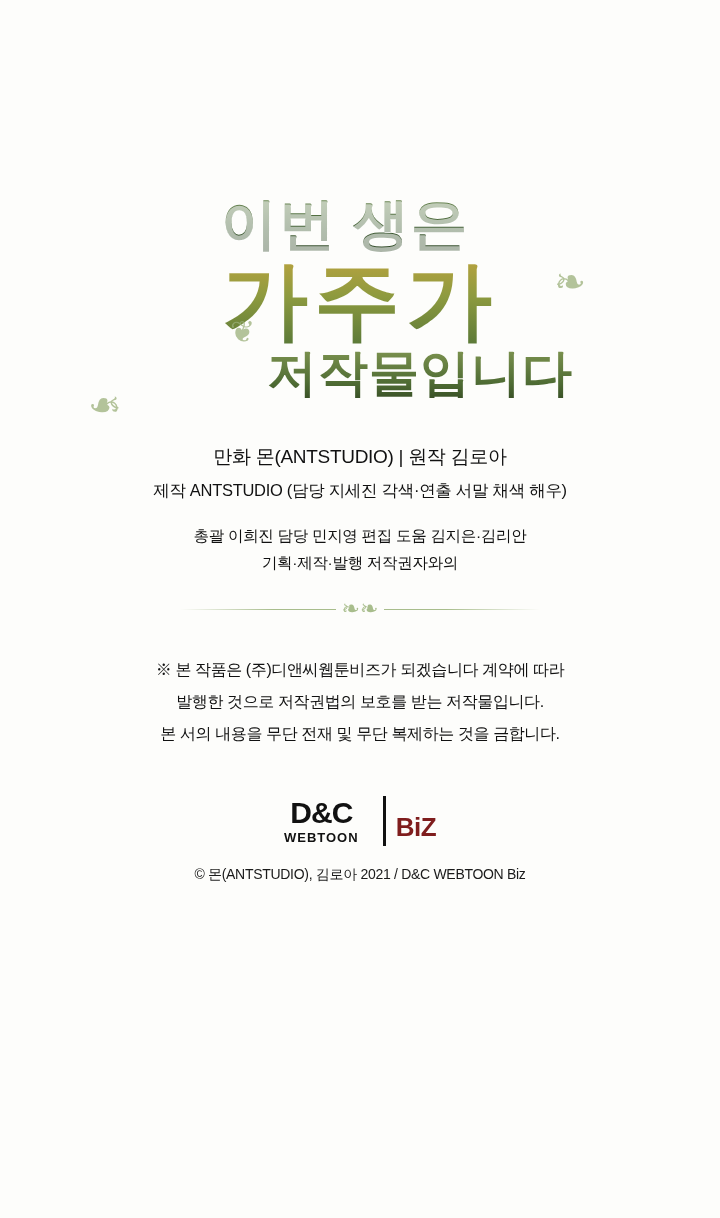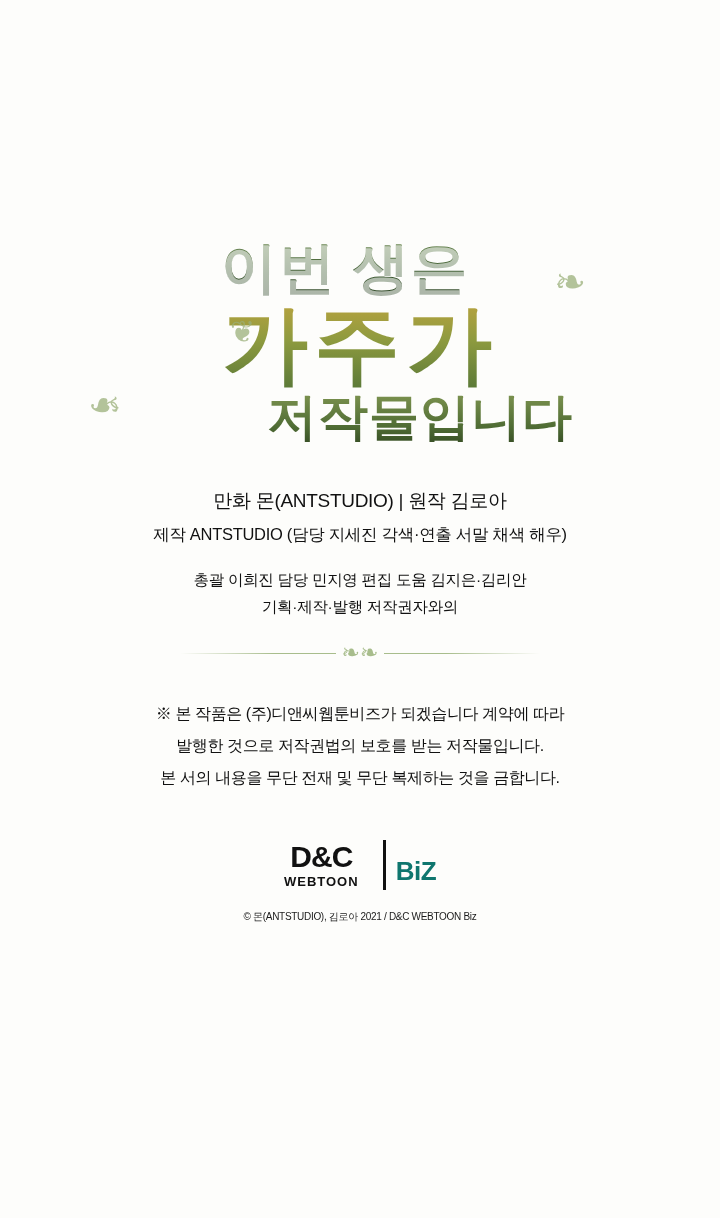--- a/index.html
+++ b/index.html
@@ -30,21 +30,20 @@
     width: 560px;
     text-align: center;
     position: relative;
   }
   .title-line {
     font-family: "Liberation Serif", serif;
     font-weight: bold;
     letter-spacing: 2px;
     line-height: 1;
     white-space: nowrap;
-    margin-top: 44px;
   }
   .title-line-1 {
     font-size: 56px;
     color: #4d6b3f;
     background: linear-gradient(180deg, #6d8a54 0%, #3f5c33 60%, #2f4727 100%);
     -webkit-background-clip: text;
     background-clip: text;
     color: transparent;
     text-shadow: 0 1px 0 rgba(255,255,255,0.6);
     margin-left: -30px;
@@ -189,26 +188,26 @@
     align-items: flex-end;
     padding-left: 10px;
     padding-bottom: 6px;
   }
   .logo-biz {
     font-family: "Liberation Sans", sans-serif;
     font-weight: bold;
     font-size: 26px;
     line-height: 1;
     letter-spacing: -0.5px;
-    color: #0f766e;
+    color: #7f1d1d;
   }
 
   .copyright {
     margin-top: 20px;
-    font-size: 10px;
+    font-size: 14px;
     letter-spacing: -0.3px;
     color: #1a1a1a;
     text-align: center;
   }
 </style>
 </head>
 <body>
 
 <div class="page">
 

